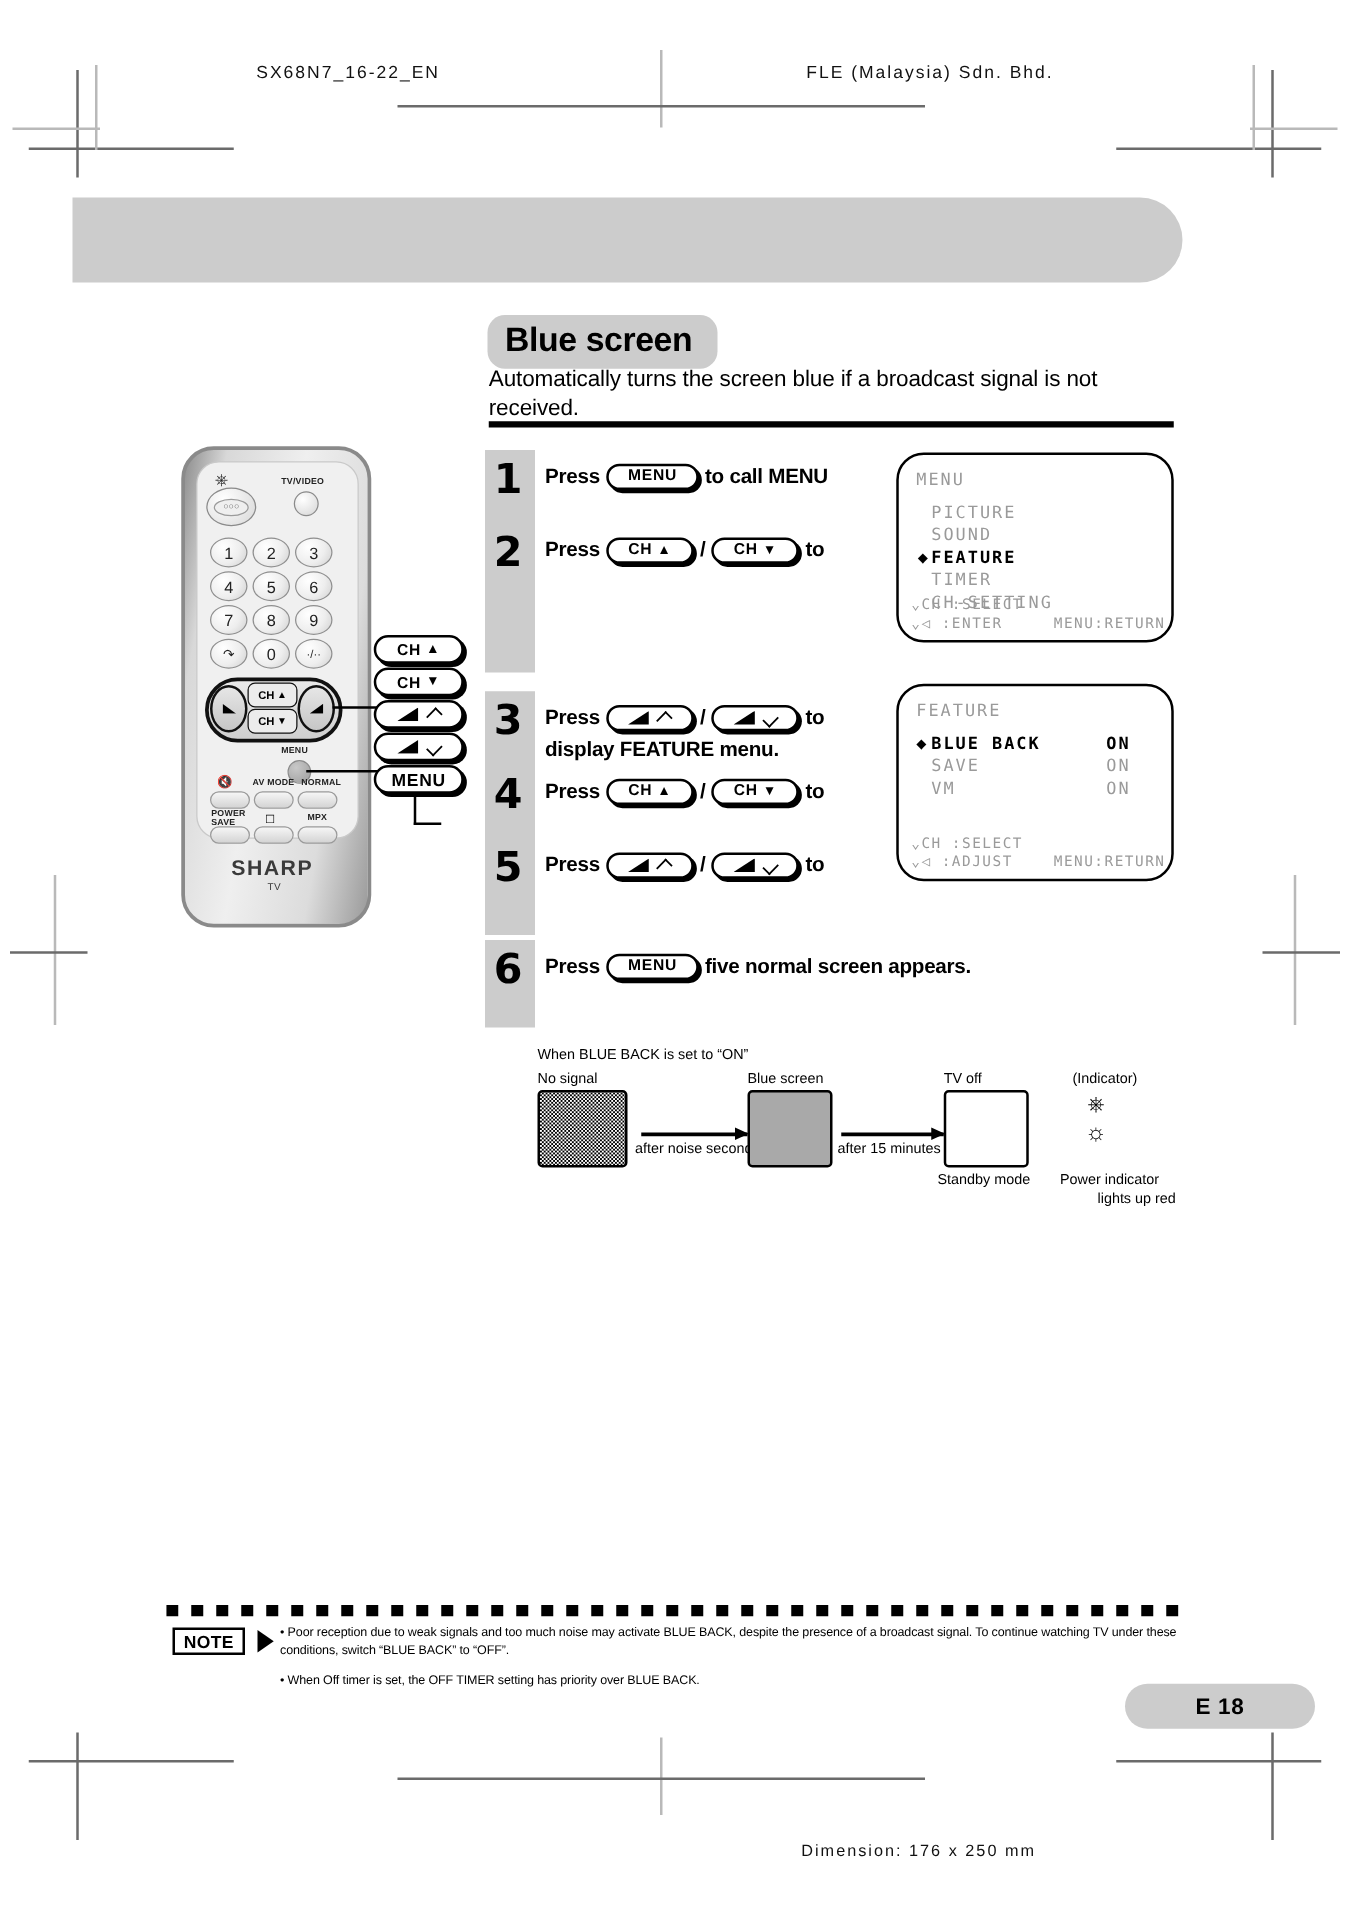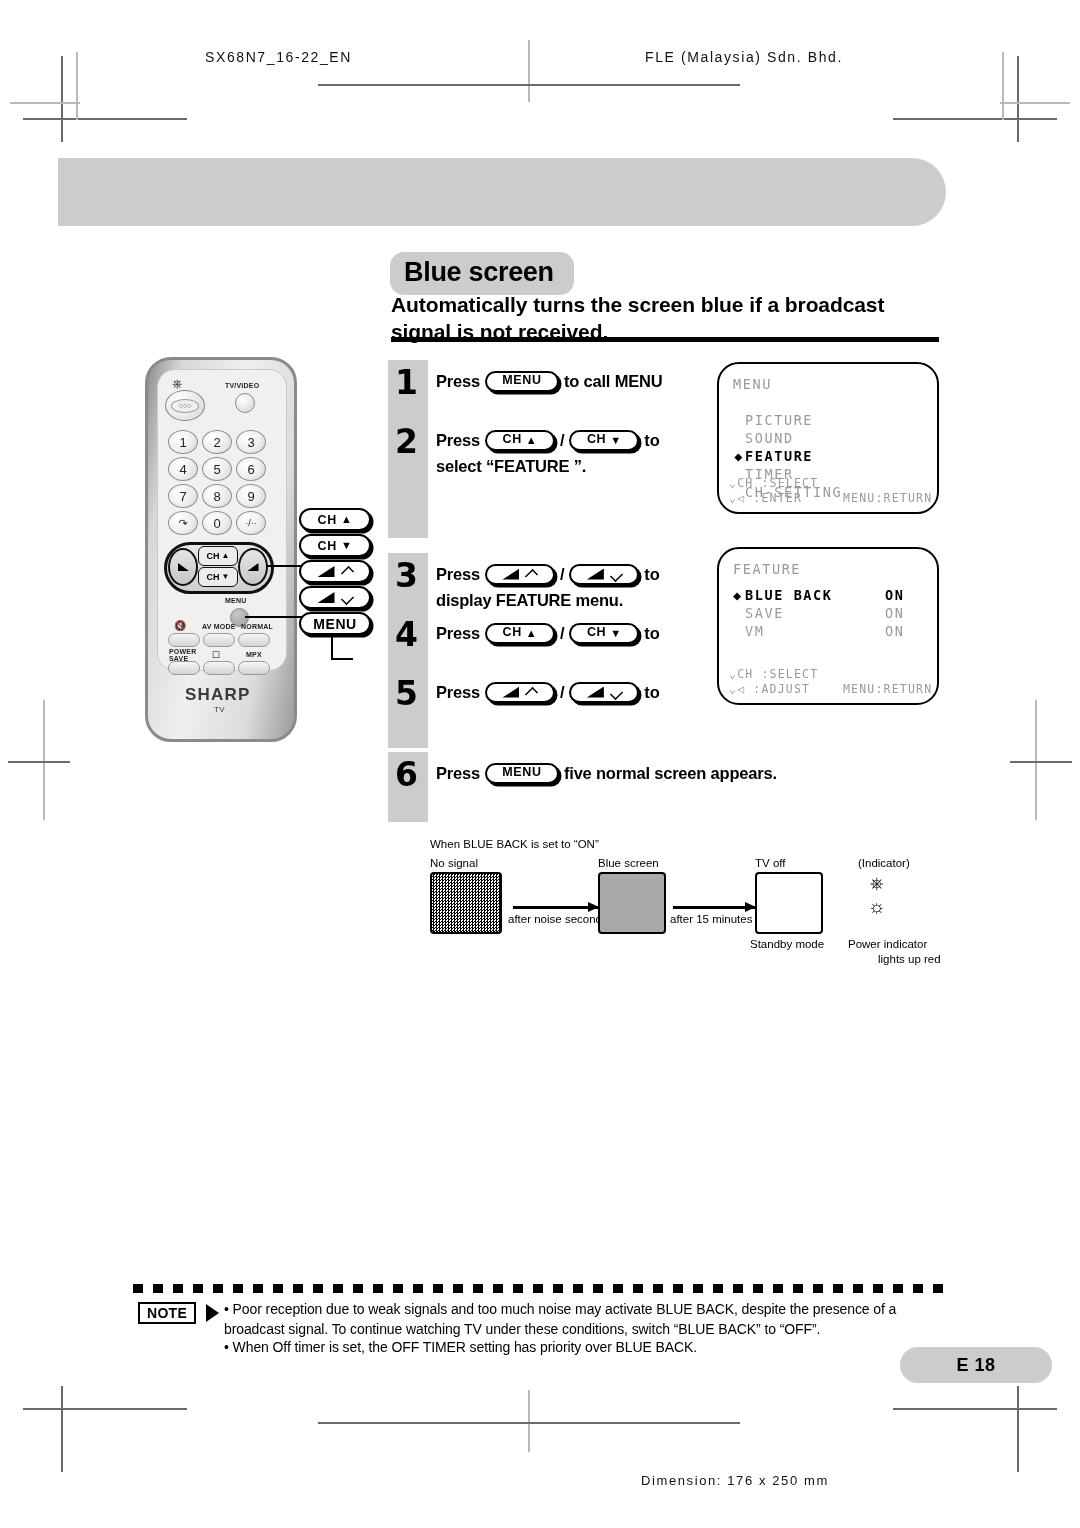--- a/index.html
+++ b/index.html
@@ -13,21 +13,21 @@
 
   
   .hdr-text{font-size:14px;letter-spacing:1.6px;color:#111;white-space:nowrap;}
 
   
   .banner{background:#cccccc;border-top-right-radius:46px;border-bottom-right-radius:46px;}
 
   
   .title-pill{background:#cccccc;border-radius:14px;display:inline-block;
       padding:5px 20px 7px 14px;font-size:27px;font-weight:bold;letter-spacing:-0.3px;}
-  .subtitle{font-size:21px;font-weight:bold;line-height:1.28;letter-spacing:-0.1px;}
+  .subtitle{font-size:18px;font-weight:normal;line-height:1.28;letter-spacing:-0.1px;}
   .rule{background:#000;}
 
   
   .stepbg{background:#cccccc;}
   .stepnum{font-size:33px;font-weight:bold;font-family:"DejaVu Sans",sans-serif;
            line-height:1;letter-spacing:-1px;}
   .steptxt{font-size:16.5px;font-weight:bold;line-height:1.58;letter-spacing:-0.2px;}
   .steptxt .ln{display:flex;align-items:center;gap:5px;flex-wrap:nowrap;}
 
   
@@ -66,21 +66,21 @@
   .white{background:#fff;}
   .arrow{height:2.5px;background:#000;position:absolute;}
   .arrow::after{content:"";position:absolute;right:-1px;top:-4.5px;
      border-left:11px solid #000;border-top:5.5px solid transparent;border-bottom:5.5px solid transparent;}
 
   
   .dashrow{height:9px;background-image:linear-gradient(to right,#000 0 10px,transparent 10px 20px);
            background-size:20px 9px;}
   .notebadge{display:inline-block;border:2.5px solid #000;font-size:14px;font-weight:bold;
              padding:1px 7px;letter-spacing:.3px;background:#fff;}
-  .notetxt{font-size:14px;line-height:1.42;letter-spacing:-0.1px;}
+  .notetxt{font-size:10px;line-height:1.42;letter-spacing:-0.1px;}
   .pagepill{background:#cccccc;border-radius:18px;display:flex;align-items:center;
             justify-content:center;font-size:18px;font-weight:bold;letter-spacing:.5px;}
   .footer{font-size:13px;letter-spacing:1.6px;color:#111;}
 
   
   .rbody{border-radius:26px;border:3px solid #8a8a8a;
      background:linear-gradient(100deg,#8d8d8d 0%,#d8d8d8 16%,#efefef 46%,#dcdcdc 76%,#9a9a9a 100%);
      box-sizing:border-box;}
   .rinner{position:absolute;border-radius:18px;background:#f0f0f0;border:1px solid #c9c9c9;}
   .numbtn{position:absolute;border:1.6px solid #8f8f8f;border-radius:50%;
@@ -262,21 +262,20 @@
         <span>CH</span>
         <span class="tri">▲</span>
       </span>
     <span>/</span>
     <span class="key ch">
         <span>CH</span>
         <span class="tri">▼</span>
       </span>
     <span>to</span>
   </div>
-  <div>select “FEATURE ”.</div>
 </div>
 
 <div class="stepnum abs" style="left:395px;top:559px;">3</div>
 <div class="steptxt abs" style="left:436px;top:561px;width:290px;">
   <div class="ln">
     <span>Press</span>
     <span class="key vol">
         <span class="volglyph"></span>
         <span class="chev up"></span>
       </span>
@@ -330,21 +329,21 @@
     <span>Press</span>
     <span class="key menu">
         <span>MENU</span>
       </span>
     <span>five normal screen appears.</span>
   </div>
 </div>
 
 <div class="osd abs" style="left:717px;top:362px;width:222px;height:152px;">
   <div class="dim" style="position:absolute;left:14px;top:12px;">MENU</div>
-  <div style="position:absolute;left:14px;top:48px;text-align:center;">
+  <div style="position:absolute;left:14px;top:38px;text-align:center;">
     <div class="osd-row">
         <span style="width:12px;"></span>
         <span class="dim">PICTURE</span>
       </div>
     <div class="osd-row">
         <span style="width:12px;"></span>
         <span class="dim">SOUND</span>
       </div>
     <div class="osd-row">
         <span class="hot" style="width:12px;">◆</span>

